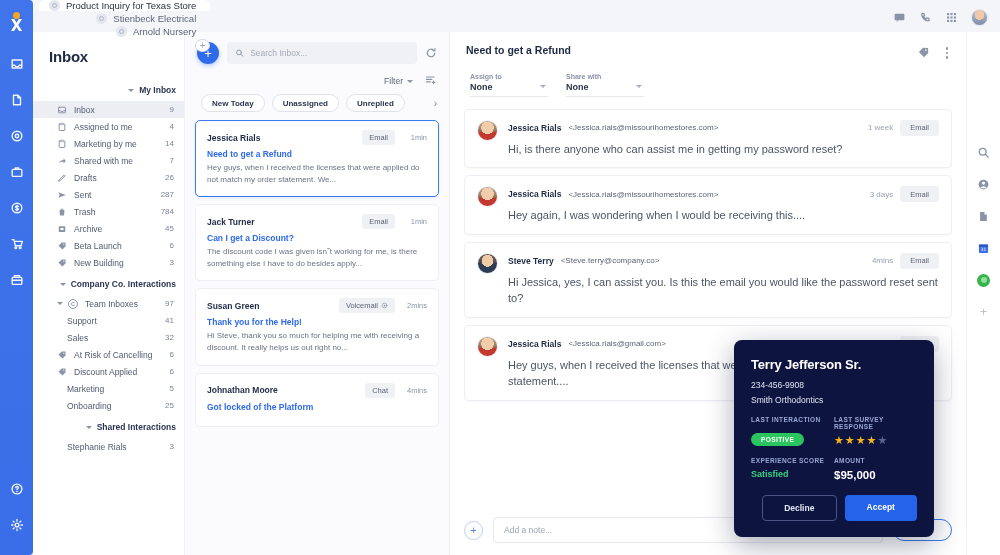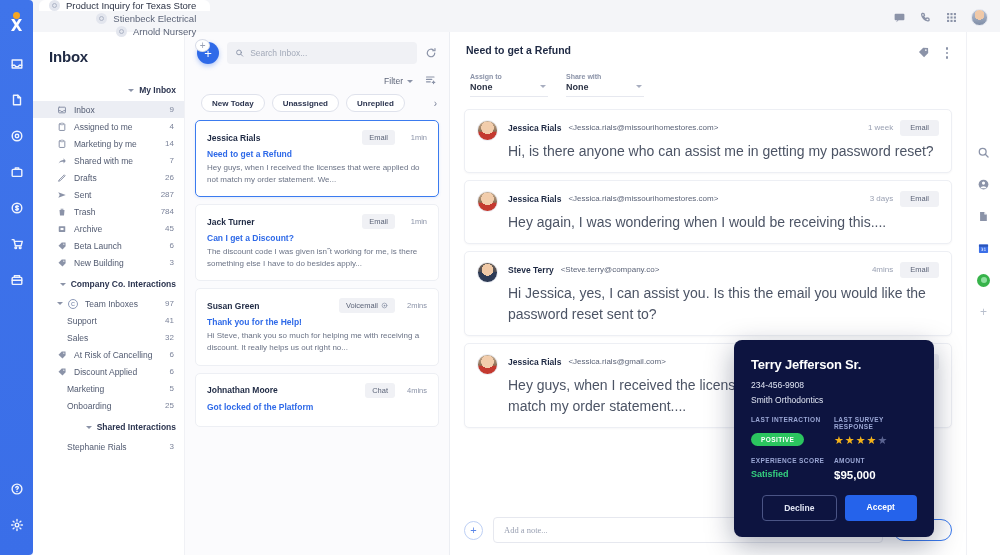--- a/index.html
+++ b/index.html
@@ -169,36 +169,36 @@
   .avatar.steve {
     background: radial-gradient(circle at 50% 36%, #f0c9a6 0 38%, transparent 39%),
                 linear-gradient(180deg,#6d6257 0%,#4c4a50 48%,#2e3b55 49%,#2e3b55 100%);
   }
   .msg-main { flex: 1; min-width: 0; }
   .msg-top { display: flex; align-items: center; gap: 7px; margin-bottom: 5px; }
   .msg-name { font-size: 8.5px; font-weight: bold; color: #1f2a44; }
   .msg-email { font-size: 8px; color: #5c6478; flex: 1; }
   .msg-time { font-size: 8px; color: #9aa1b3; }
   .msg-badge { background: #f0f1f5; border-radius: 3px; padding: 3.5px 10px; font-size: 7.5px; color: #5c6478; }
-  .msg-text { font-size: 14px; color: #4c5465; line-height: 1.5; }
+  .msg-text { font-size: 11px; color: #4c5465; line-height: 1.5; }
 
   
   .compose { padding: 10px 14px 12px 14px; display: flex; align-items: center; gap: 10px; background:#fff; }
   .compose-plus {
     width: 19px; height: 19px; border-radius: 50%; border: 1px solid #bed0f5; color: #5a86e8;
     display: flex; align-items: center; justify-content: center; font-size: 11px; cursor: pointer; flex: none;
     background:#fff; line-height:1;
   }
   .compose-field {
     flex: 1; height: 26px; border: 1px solid #e6e8ef; border-radius: 4px; display: flex;
     align-items: center; padding: 0 10px; gap: 10px;
   }
   .compose-field input {
     flex: 1; border: none; outline: none; background: transparent; font-size: 8.5px;
-    color: #4c5465; font-family: Liberation Serif, serif;
+    color: #4c5465; font-family: Liberation Sans, sans-serif;
   }
   .compose-field input::placeholder { color: #9aa1b3; }
   .compose-icons { display: flex; gap: 9px; align-items: center; }
   .send-btn {
     border: 1px solid #3b7bef; color: #3b7bef; border-radius: 13px; padding: 5px 18px;
     font-size: 8.5px; font-weight: bold; cursor: pointer; background: #fff; white-space:nowrap;
   }
 
   
   .rrail {

